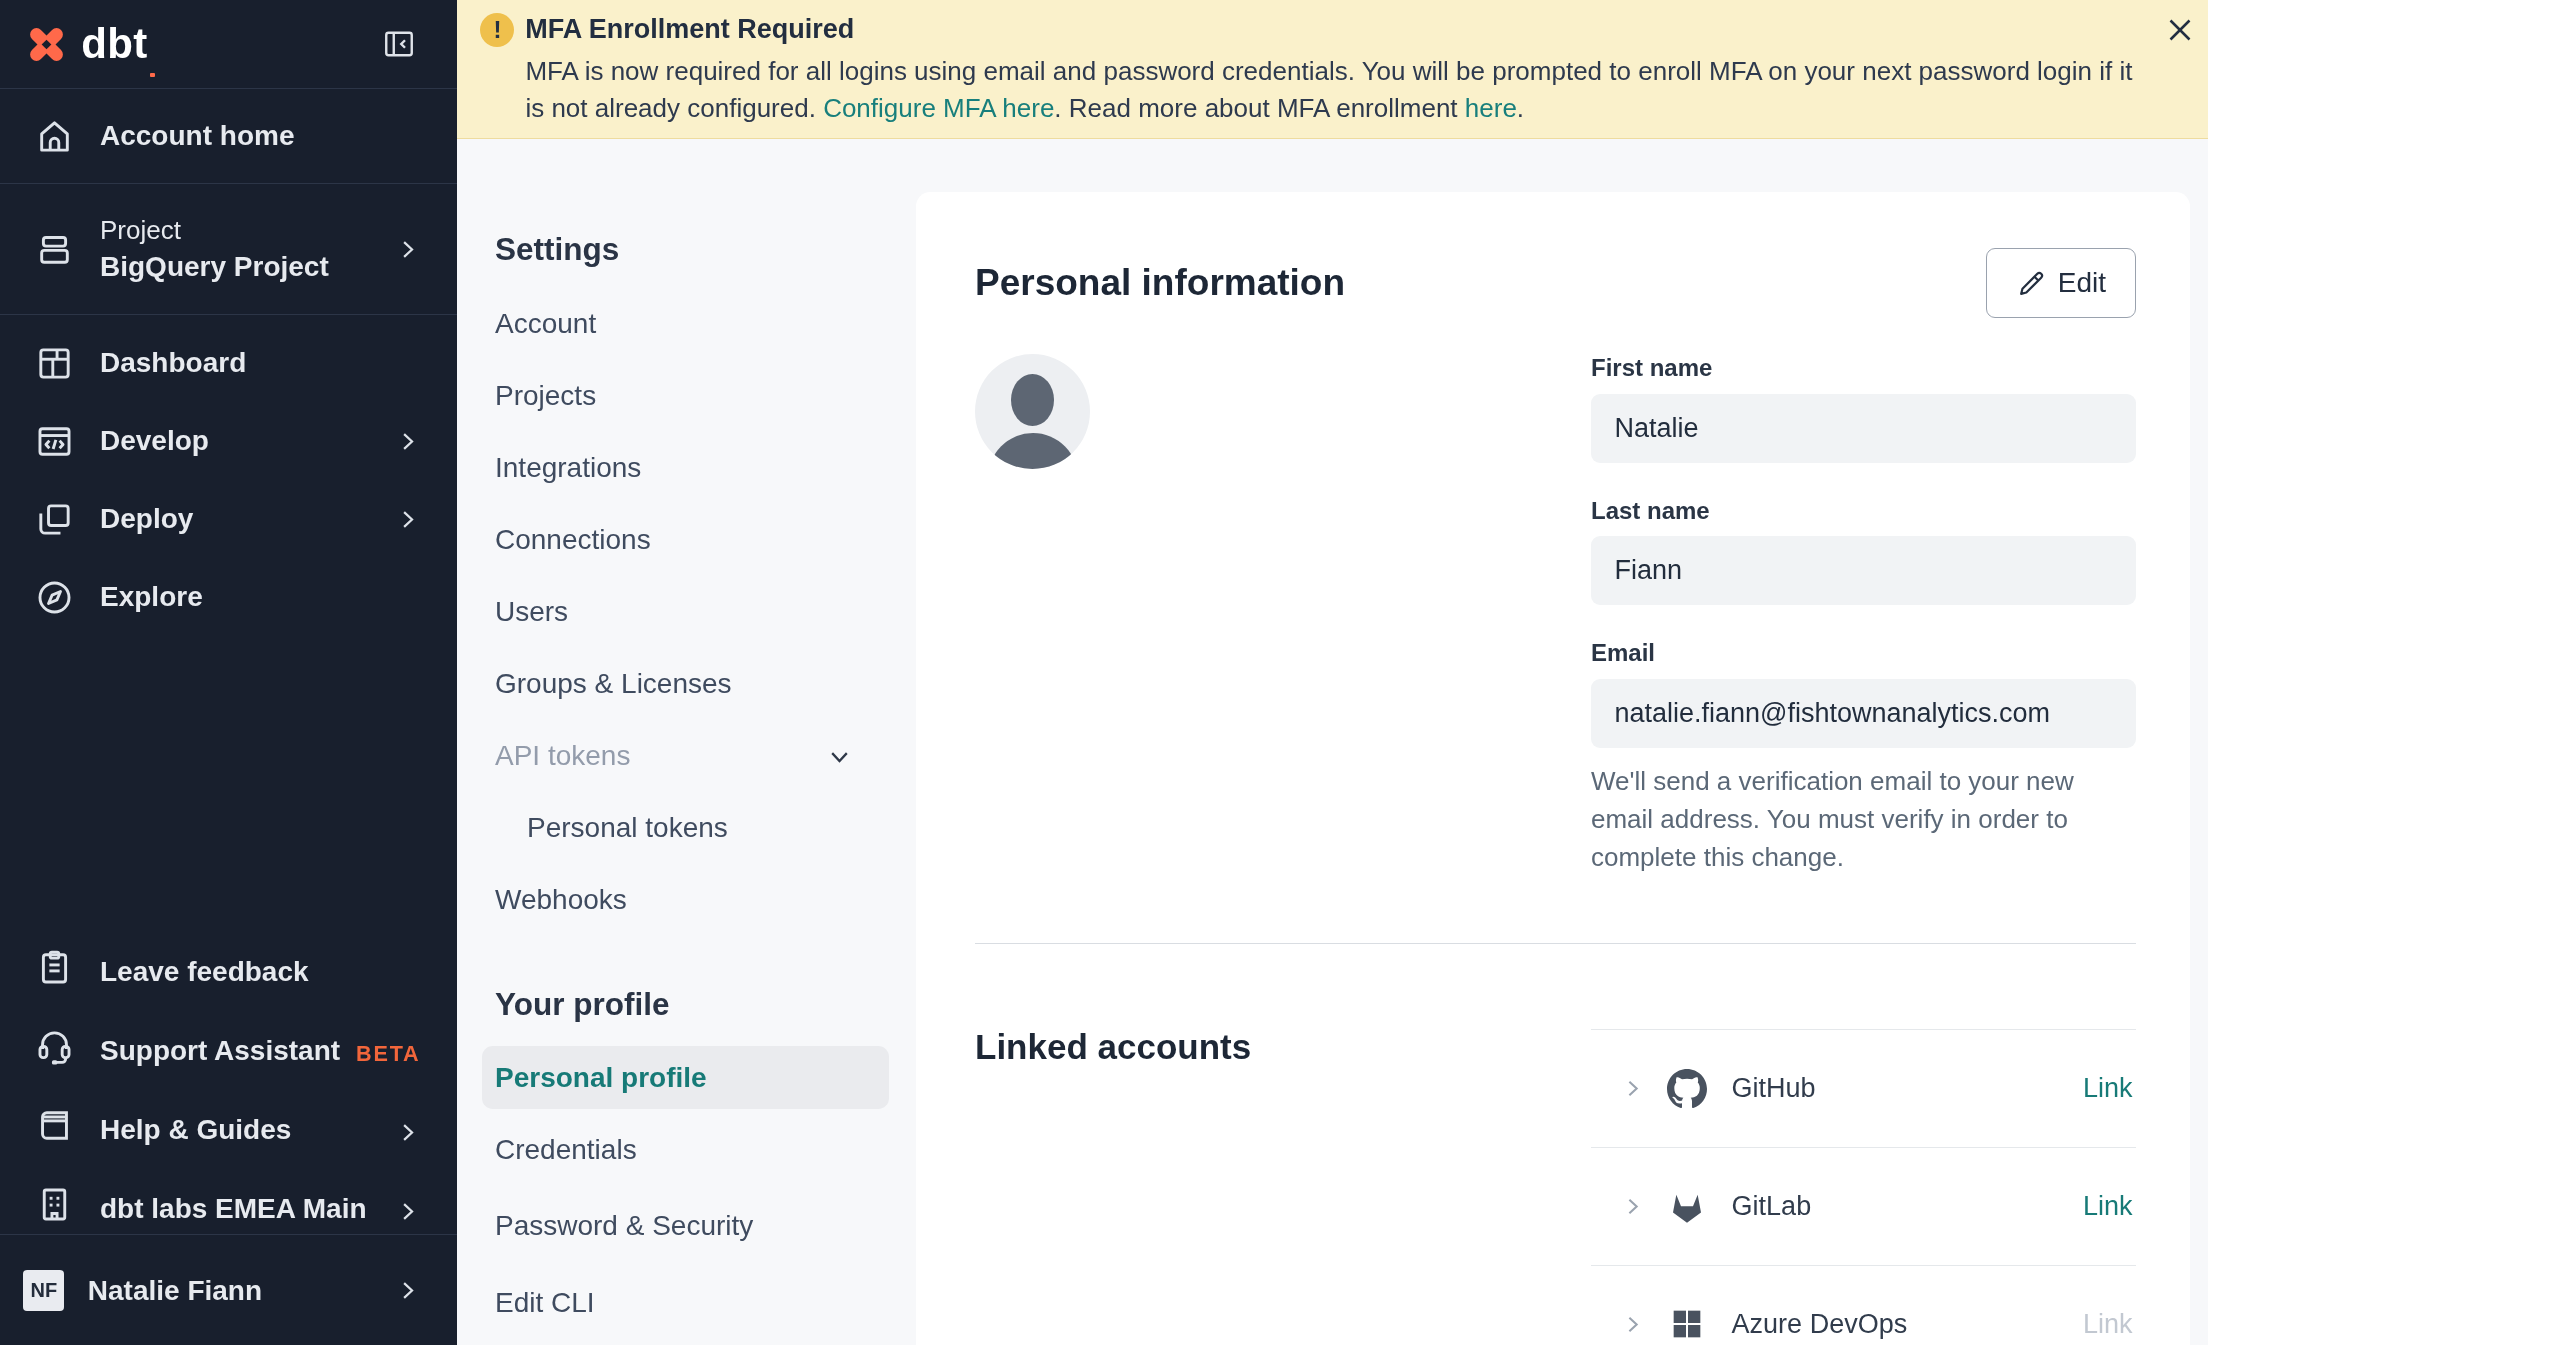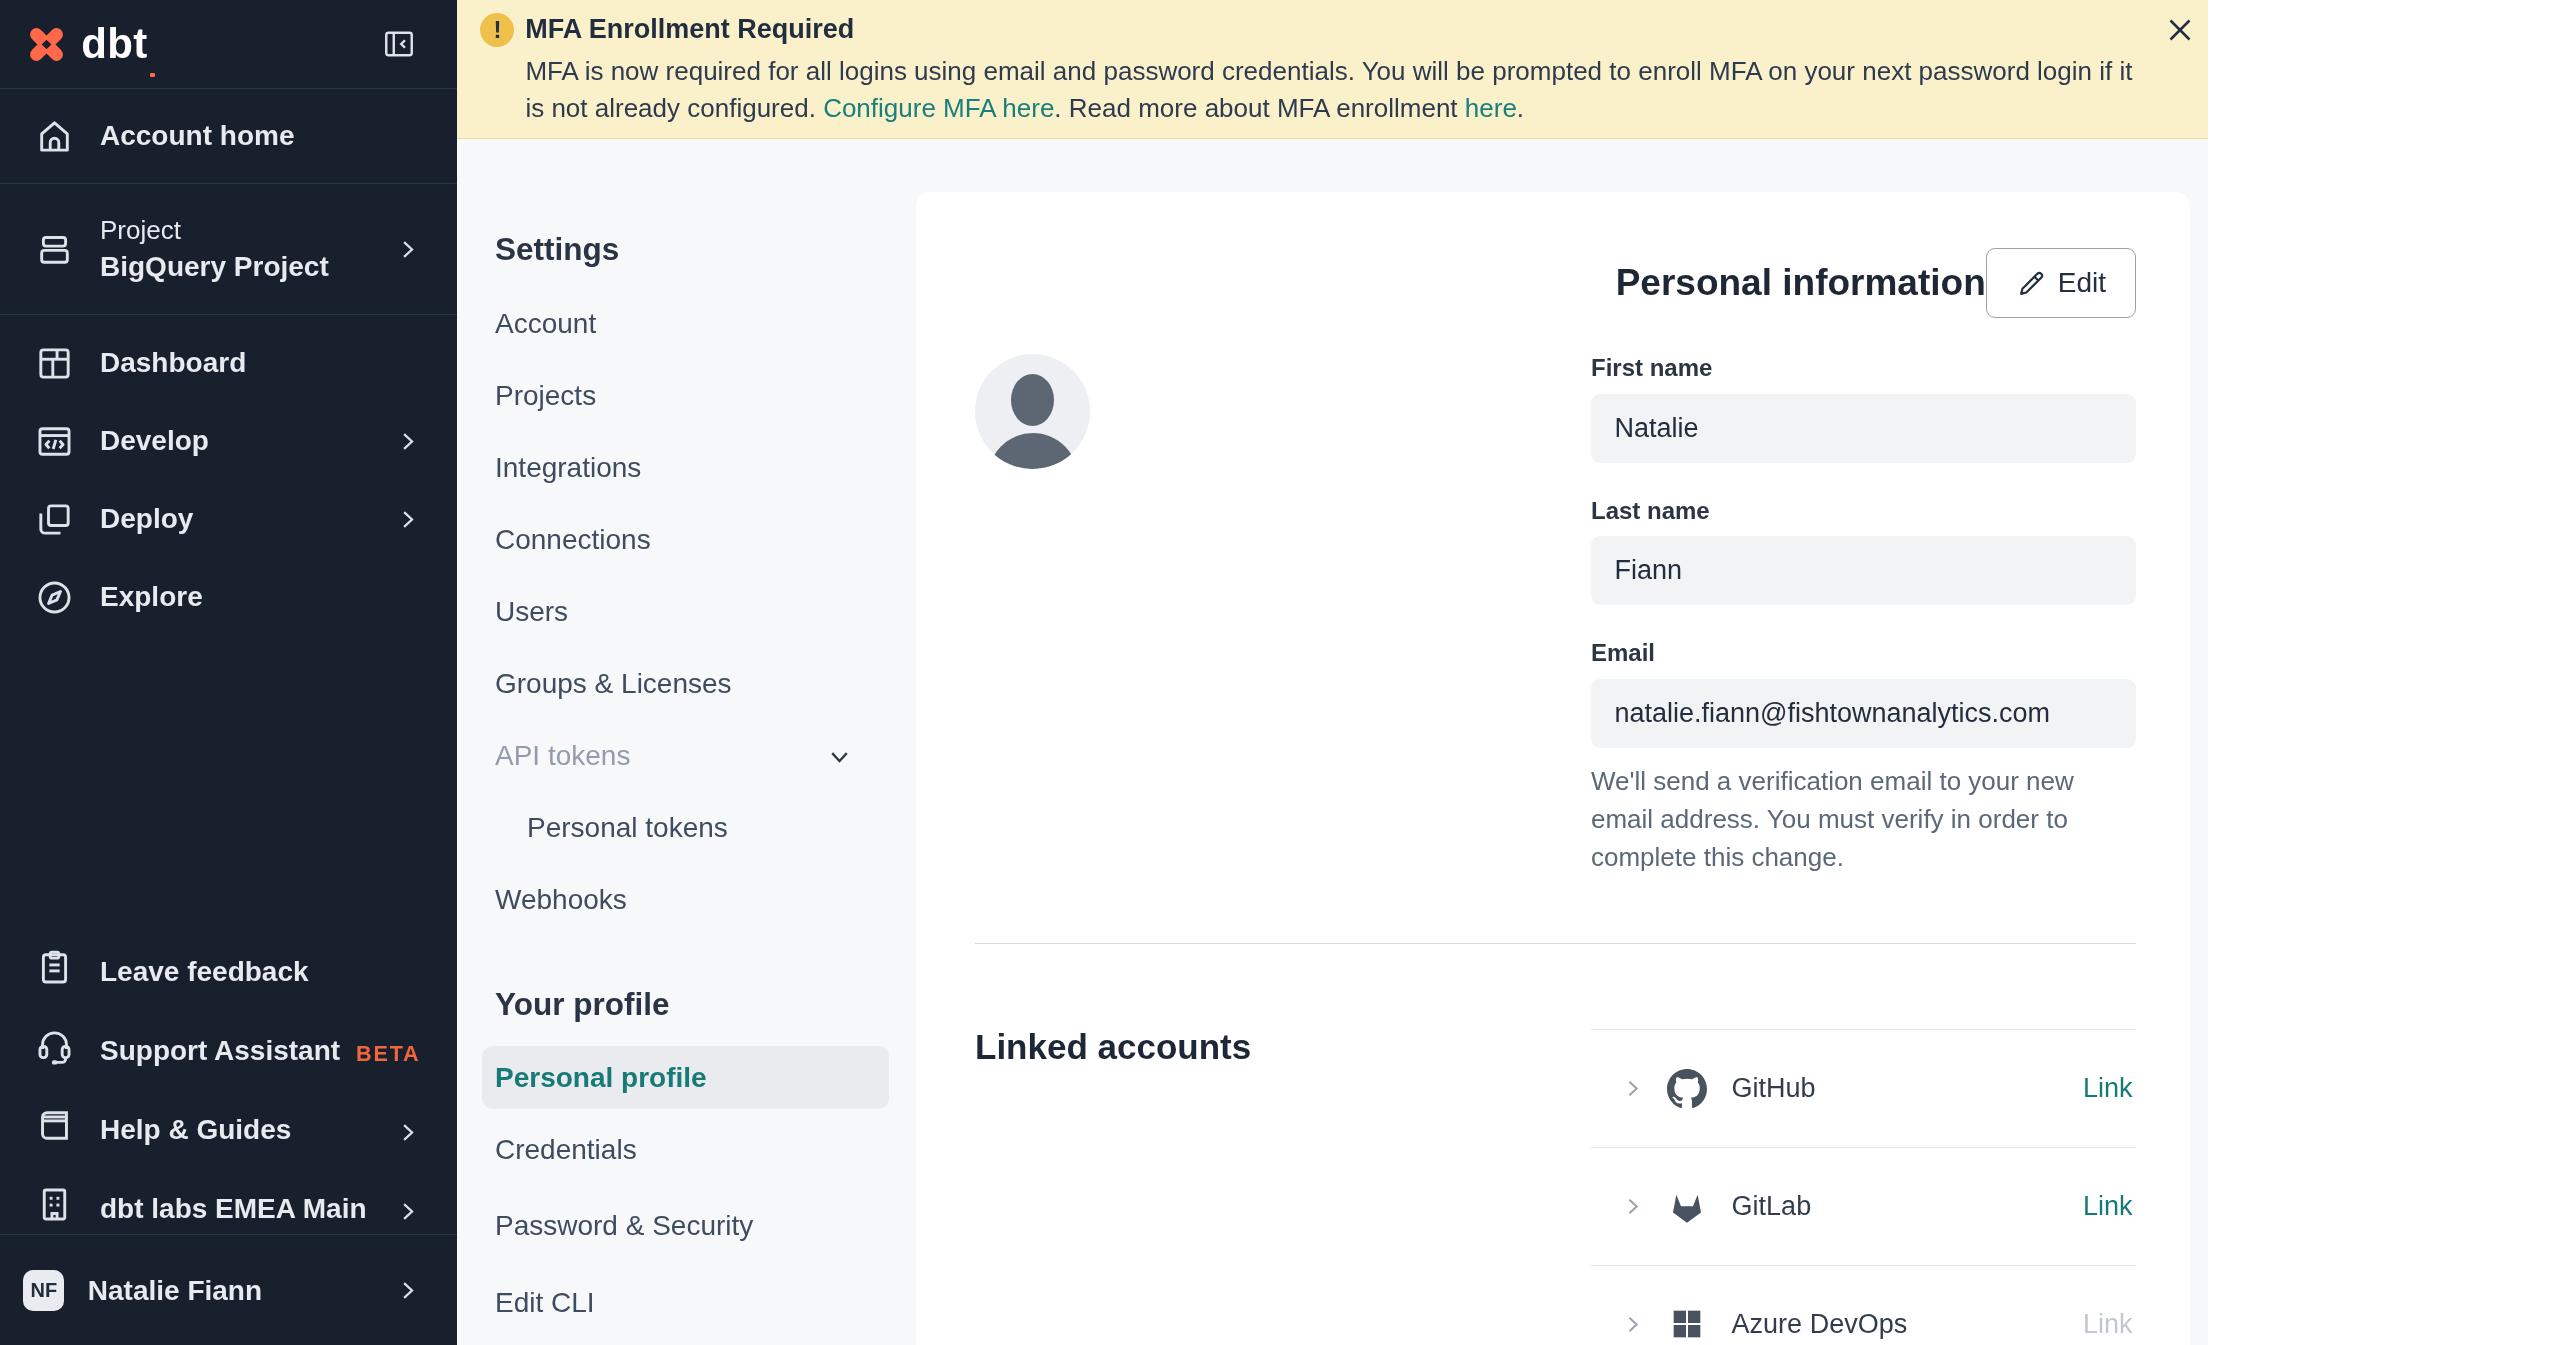--- a/index.html
+++ b/index.html
@@ -25,21 +25,21 @@
   .sb-chev { margin-left:auto; color:#dde2e9; display:flex; }
   .sb-chev svg { width:27px; height:27px; }
   .row-home { height:95px; border-bottom:0.9px solid #2c3547; }
   .row-project { height:131px; border-bottom:0.9px solid #2c3547; }
   .sb-group { padding-top:9px; }
   .sb-group .sb-item { height:78px; }
   .sb-bottom { margin-top:auto; margin-bottom:9px; }
   .sb-bottom .sb-item { height:79px;align-items:flex-end; }
   .badge-beta { color:#f2663b; font-size:21.6px; font-weight:700; letter-spacing:1.8px; margin-left:16px; }
   .sb-user { border-top:0.9px solid #2c3547; height:112px; flex:0 0 112px; display:flex; align-items:center; padding:0 36px 0 23.4px; cursor:pointer; }
-  .nf-avatar { width:41px; height:41px; border-radius:10px; background:#e9ebf0; color:#232c3b; font-size:20px; font-weight:700; display:flex; align-items:center; justify-content:center; }
+  .nf-avatar { width:41px; height:41px; border-radius:4px; background:#e9ebf0; color:#232c3b; font-size:20px; font-weight:700; display:flex; align-items:center; justify-content:center; }
   .sb-user .sb-label { margin-left:23.4px; }
 
   
   .banner { position:absolute; left:457px; top:0; right:0; height:139px; background:#faf1cb; border-bottom:1.8px solid #eedc9f; padding:12.6px 72px 0 23.4px; }
   .banner-title-row { display:flex; align-items:center; }
   .alert-icon { width:34px; height:34px; border-radius:50%; background:#efc04c; color:#243041; font-weight:700; font-size:24px; display:flex; align-items:center; justify-content:center; flex:0 0 34px; }
   .banner-title { font-size:27px; font-weight:700; color:#222e40; margin-left:10.8px; }
   .banner-body { margin:6.3px 0 0 45px; font-size:26px; color:#2e3a4e; line-height:37px; max-width:1979px; }
   .banner-link { color:#187f7c; cursor:pointer; text-decoration:none; }
   .banner-close { position:absolute; top:10.8px; right:9px; background:none; border:0; cursor:pointer; display:flex; }
@@ -58,21 +58,21 @@
   .sn-chev svg { width:27px; height:27px; }
   .sn-sub { padding-left:32px; }
   .sn-section-title { margin-top:50px; font-size:31.5px; font-weight:700; color:#2a3445; }
   .sn-list2 { list-style:none; margin-top:23.4px; }
   .sn-list2 .sn-item { height:72px; }
   .sn-item.active { height:63px; background:#eaebee; border-radius:10.8px; margin-left:-13.5px; padding-left:13.5px; width:407px; color:#177a77; font-weight:700; }
   .sn-list2 .sn-item + .sn-item { margin-top:4.5px; }
 
   
   .main-card { position:absolute; left:459px; top:51px; right:18px; bottom:-54px; background:#ffffff; border-radius:14.4px; padding:0 54px 0 59px; }
-  .card-header { display:flex; align-items:center; justify-content:flex-end; padding-top:56px; }
+  .card-header { display:flex; align-items:center; justify-content:space-between; padding-top:56px; }
   .card-title { font-size:37px; font-weight:700; color:#1d2736; }
   .edit-btn { height:70px; padding:0 29px; border:1.8px solid #9aa2ae; border-radius:9px; background:#fff; display:flex; align-items:center; gap:11px; font-size:28px; color:#232e3f; cursor:pointer; font-family:inherit; }
   .edit-btn svg { width:31px; height:31px; }
 
   .form-row { display:flex; margin-top:36px; }
   .avatar-col { width:616px; flex:0 0 616px; }
   .avatar { width:115px; height:115px; border-radius:50%; background:#edeff2; position:relative; overflow:hidden; }
   .avatar-head { position:absolute; width:43px; height:52px; border-radius:50%; background:#5d6673; left:36px; top:20px; }
   .avatar-body { position:absolute; width:90px; height:56px; border-radius:45px 45px 0 0; background:#5d6673; left:12.6px; top:79px; }
   .fields-col { flex:1; }

